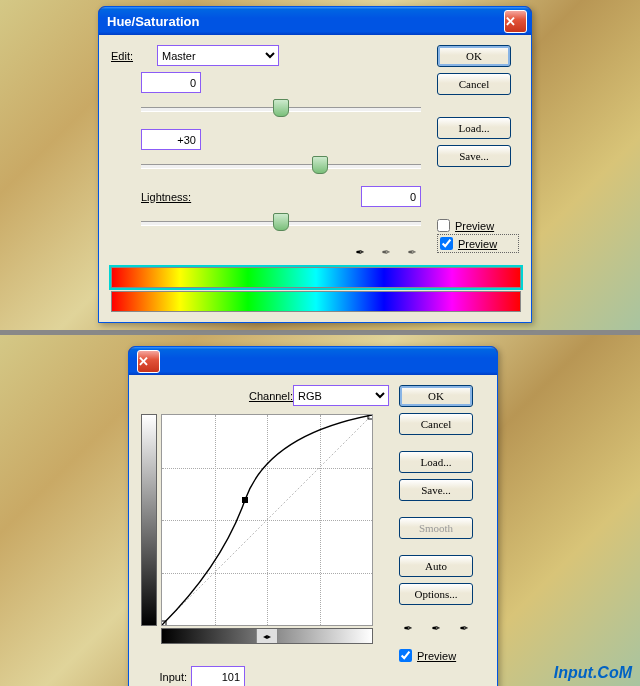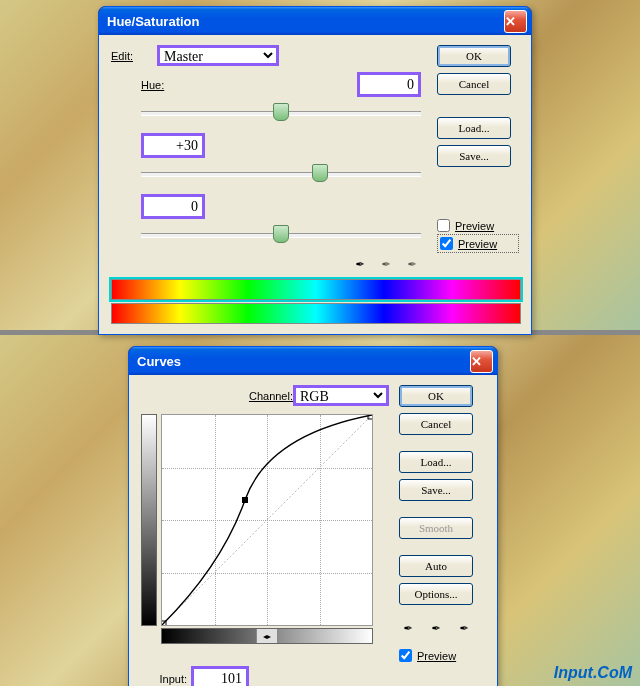--- a/index.html
+++ b/index.html
@@ -7,21 +7,21 @@
 .bg{position:absolute;left:0;width:640px;background:linear-gradient(135deg,#d4c886 0%,#c9a965 20%,#e0d49a 40%,#b89654 60%,#d8c478 80%,#a8c4a0 100%)}
 .bg1{top:0;height:330px}
 .bg2{top:335px;height:351px}
 .dialog{position:absolute;background:#7f1d1d;border:1px solid #0054e3;border-radius:7px 7px 0 0;box-shadow:2px 2px 6px rgba(0,0,0,0.3)}
 .titlebar{height:28px;background:linear-gradient(to bottom,#3a93ff 0%,#0066e3 8%,#0054e3 40%,#0054e3 88%,#003ec5 100%);border-radius:6px 6px 0 0;display:flex;align-items:center;padding:0 4px 0 8px;color:#fff;font-weight:bold;font-size:13px}
 .titlebar span{flex:1}
 .closebtn{width:21px;height:21px;background:linear-gradient(to bottom,#f5a69e,#e3553b 40%,#c8341c);border:1px solid #fff;border-radius:3px;display:flex;align-items:center;justify-content:center;color:#fff;font-weight:bold;font-size:13px;cursor:pointer}
 .body{padding:10px 12px;background:#ece9d8}
 .row{display:flex;align-items:center;margin-bottom:6px}
 .lbl{text-decoration:underline}
-select,input[type=text]{font-family:Liberation Serif, serif;font-size:14px;border:3px solid #8b5cf6;height:19px;background:#fff}
+select,input[type=text]{font-family:Liberation Sans, sans-serif;font-size:11px;border:1px solid #8b5cf6;height:19px;background:#fff}
 select{height:21px}
 input[type=text]{text-align:right;padding:0 4px}
 .slider-wrap{position:relative;height:20px;margin:2px 0 10px 0}
 .track{position:absolute;top:8px;left:0;right:0;height:3px;background:#f0f0f0;border-top:1px solid #999;border-bottom:1px solid #fff}
 .thumb{position:absolute;top:0;width:14px;height:16px;background:linear-gradient(to bottom,#cdeacd,#7abf7a);border:1px solid #5a8a5a;border-radius:2px 2px 6px 6px;transform:translateX(-50%)}
 .btn{width:74px;height:22px;background:linear-gradient(to bottom,#fff,#eee9d8 45%,#ece9d8);border:1px solid #003c74;border-radius:3px;font-family:Tahoma;font-size:11px;cursor:pointer;margin-bottom:6px;display:block}
 .btn.default{box-shadow:inset 0 0 0 2px #88b4e5}
 .checkbox-row{display:flex;align-items:center;gap:3px;font-size:11px;height:17px}
 .checkbox-row input{margin:0 2px 0 0}
 .gradient-bar{height:19px;width:100%;border:1px solid #888;background:linear-gradient(to right,#ff0000,#ffff00,#00ff00,#00ffff,#0000ff,#ff00ff,#ff0000);margin-top:6px;box-shadow:0 0 0 2px #00d4d4}
@@ -62,37 +62,37 @@
     </div>
     <div class="body">
       <div style="display:flex;gap:12px">
         <div style="flex:1">
           <div class="row" style="gap:24px">
             <span><span class="lbl">Edit:</span></span>
             <select style="width:122px"><option>Master</option></select>
           </div>
           <div style="padding-left:30px;padding-right:4px">
             <div class="row">
-                <span style="flex:1"><span class="lbl">Hue:</span></span>
                 <input type="text" style="width: 50px;" value="0">
               </div>
             <div class="slider-wrap">
                 <div class="track"></div>
                 <div class="thumb" style="left:50%"></div>
               </div>
 
             <div class="row">
                 <input type="text" style="width: 50px;" value="+30">
               </div>
             <div class="slider-wrap">
                 <div class="track"></div>
                 <div class="thumb" style="left:64%"></div>
               </div>
 
             <div class="row">
+                <span style="flex:1"><span class="lbl">Lightness:</span></span>
                 <input type="text" style="width: 50px;" value="0">
               </div>
             <div class="slider-wrap">
                 <div class="track"></div>
                 <div class="thumb" style="left:50%"></div>
               </div>
           </div>
           <div class="eyedroppers" style="padding-right:4px">
             <span class="eyedrop active">✒</span>
             <span class="eyedrop">✒</span>
@@ -116,21 +116,20 @@
             </div>
         </div>
       </div>
       <div class="gradient-bar"></div>
       <div class="gradient-bar" style="box-shadow:none;margin-top:3px"></div>
     </div>
   </div>
 
   <div class="dialog" style="left:128px;top:346px;width:368px">
     <div class="titlebar">
-      <span>Curves</span>
       <div class="closebtn">
           <span>✕</span>
         </div>
     </div>
     <div class="body">
       <div class="curves-body">
         <div class="curves-left">
           <div class="row" style="justify-content:flex-end;gap:0;margin-bottom:8px">
             <span><span class="lbl">Channel:</span></span>
             <select style="width:96px"><option>RGB</option></select>

